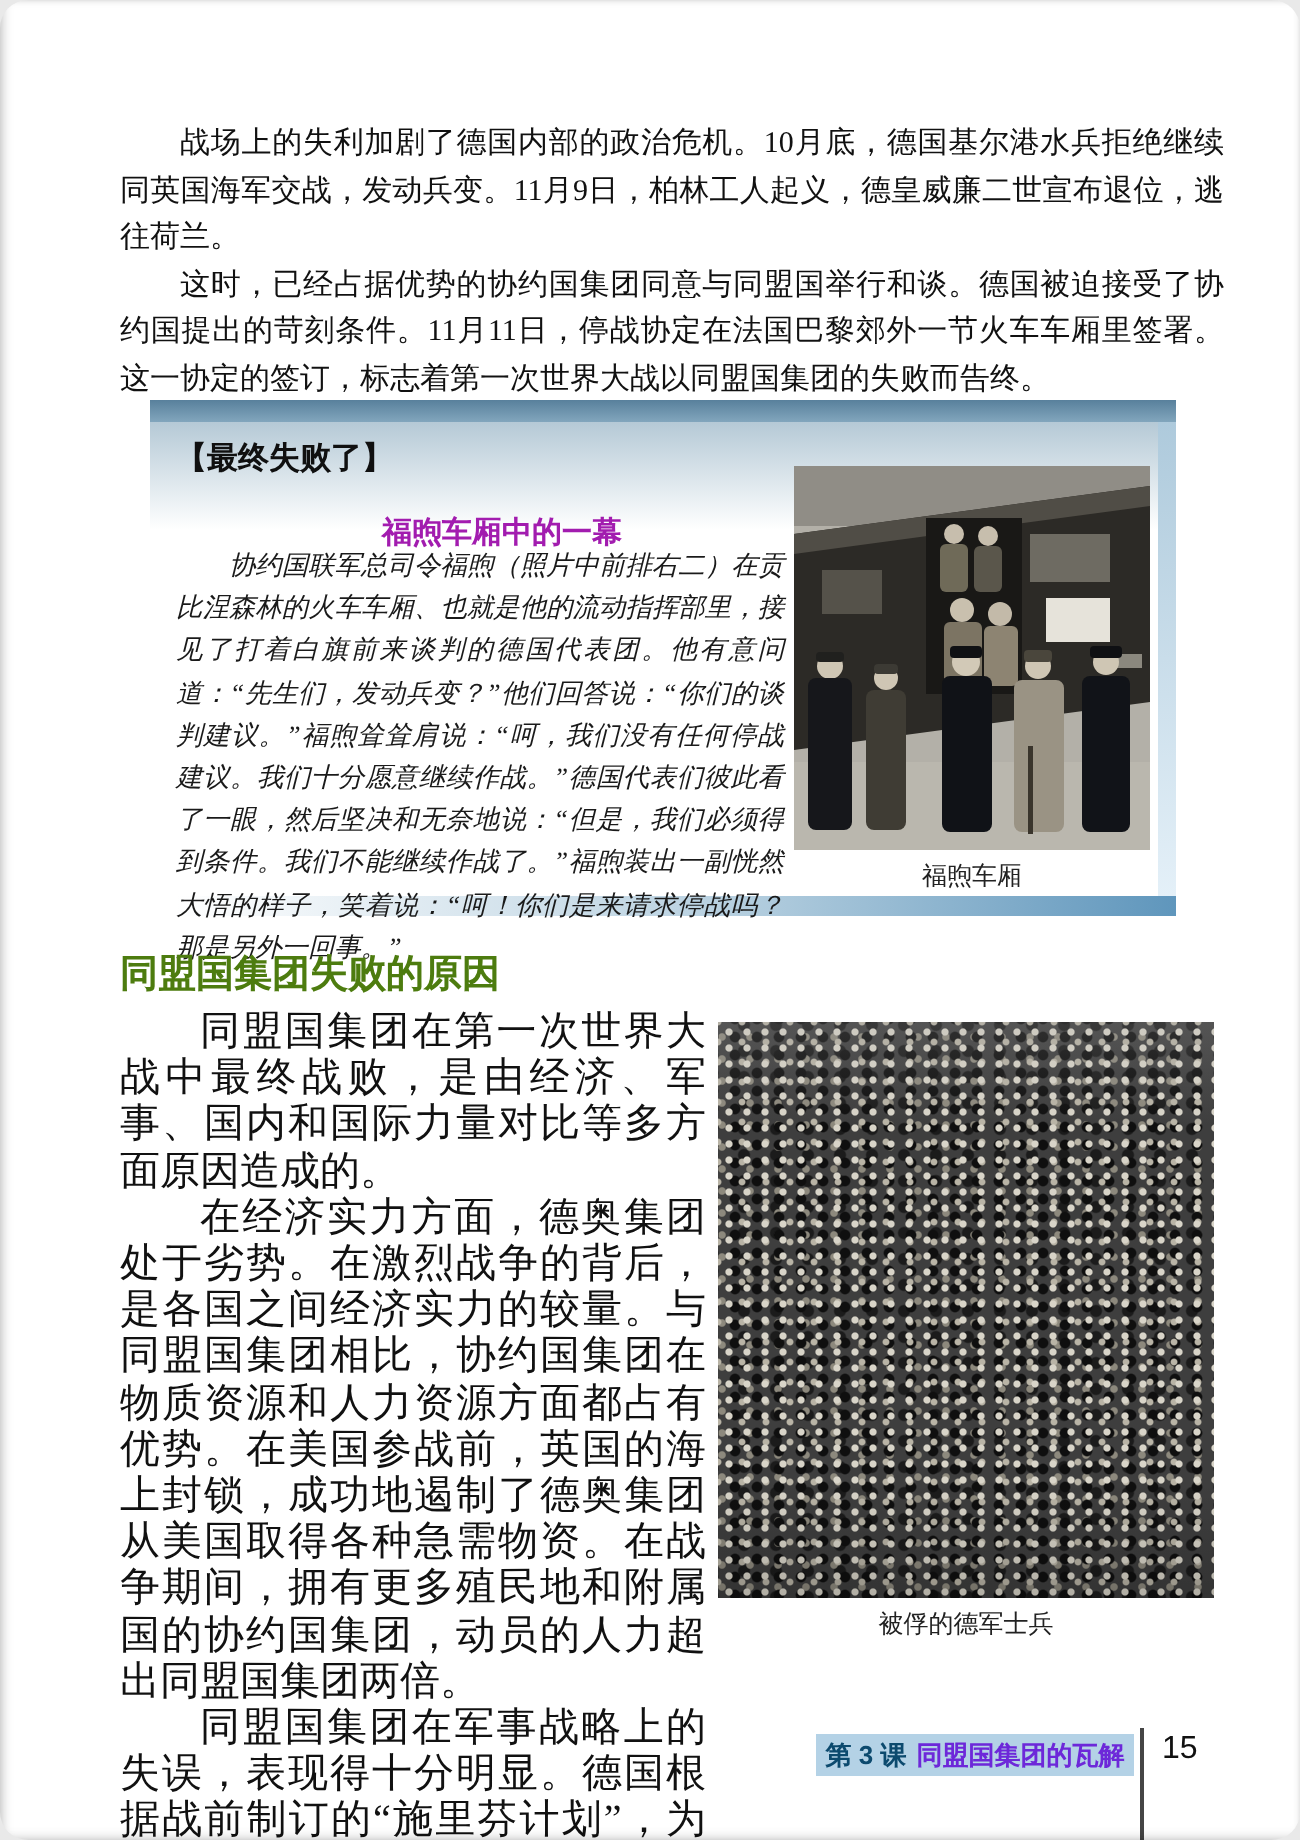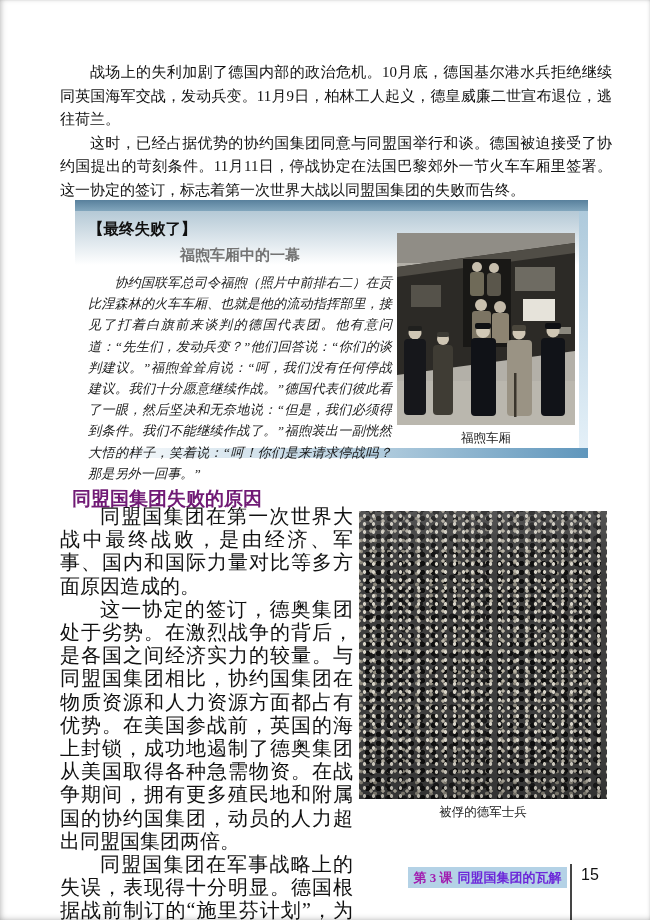--- a/index.html
+++ b/index.html
@@ -1,19 +1,19 @@
 <!DOCTYPE html>
 <html><head>
 <meta charset="utf-8">
 <style>
   html,body{margin:0;padding:0;background:#e9e9e9;}
   .page{
     position:relative;width:650px;height:920px;background:#ffffff;
     margin:0 auto;overflow:hidden;
-    font-family:"Liberation Serif","DejaVu Serif",serif;color:#111;
+    font-family:"Liberation Serif","DejaVu Serif",serif;color:#111;border-radius:14px;
   }
   .page::after{
     content:"";position:absolute;inset:0;pointer-events:none;
     box-shadow:inset 3px 0 6px -2px rgba(0,0,0,.22),
                inset 0 -3px 7px -3px rgba(0,0,0,.20),
                inset 0 2px 3px -2px rgba(0,0,0,.10),
                inset -2px 0 3px -2px rgba(0,0,0,.10);
   }
 
   
@@ -27,34 +27,34 @@
     background:linear-gradient(#58809c,#82a6bd);}
   .hbox-grad{position:absolute;left:0;top:11px;right:0;height:54px;
     background:linear-gradient(#b5c9d6,rgba(255,255,255,0));}
   .hbox-rightstrip{position:absolute;top:11px;right:0;width:9px;bottom:10px;
     background:linear-gradient(#aecadc,#e4f0f8);}
   .hbox-bottombar{position:absolute;left:13px;right:0;bottom:0;height:10px;
     background:linear-gradient(to right,rgba(255,255,255,0),#b7d0e0 55%,#5f96bc);}
   .hbox-tag{position:absolute;left:13px;top:19px;margin:0;
     font-family:"Liberation Sans","DejaVu Sans",sans-serif;
     font-weight:bold;font-size:15.5px;color:#101010;}
-  .hbox-title{position:absolute;left:13px;top:46px;width:304px;margin:0;
-    text-align:center;font-weight:bold;font-size:15px;color:#737373;}
+  .hbox-title{position:absolute;left:13px;top:46px;width:304px;margin:11px;
+    text-align:center;font-weight:bold;font-size:15px;color:#a21caf;}
   .hbox-body{position:absolute;left:13px;top:72px;width:304px;margin:0;
     font-size:13.2px;line-height:21.2px;text-align:justify;text-indent:2em;
     font-style:italic;color:#1a1a1a;}
   .hbox-figure{position:absolute;left:322px;top:33px;width:178px;margin:0;}
   .train-photo{width:178px;height:192px;display:block;background:#b3b0a8;}
   .photo-caption{display:block;margin-top:5px;text-align:center;
     font-size:12.5px;font-style:normal;color:#222;}
 
   
-  .section-heading{position:absolute;left:60px;top:474px;margin:12px;
+  .section-heading{position:absolute;left:60px;top:474px;margin:0;
     font-family:"Liberation Sans","DejaVu Sans",sans-serif;
-    font-weight:bold;font-size:19px;color:#701a75;}
+    font-weight:bold;font-size:19px;color:#4d7c0f;}
   .left-col{position:absolute;left:60px;top:505px;width:293px;
     font-size:20px;line-height:23.2px;text-align:justify;}
   .left-col p{margin:0;text-indent:2em;}
   .soldiers-figure{position:absolute;left:359px;top:511px;width:248px;margin:0;}
   .crowd-photo{
     width:248px;height:288px;
     background-color:#3e3e3e;
     background-image:
       linear-gradient(to bottom,rgba(165,165,165,.22),rgba(0,0,0,0) 18%,rgba(0,0,0,0) 80%,rgba(0,0,0,.18)),
       radial-gradient(circle,#d8d4c8 1.5px,rgba(0,0,0,0) 2.1px),
@@ -64,21 +64,21 @@
       radial-gradient(circle,#1b1b1b 2.6px,rgba(0,0,0,0) 3.4px);
     background-size:100% 100%,9px 8px,12px 10px,11px 9px,14px 11px,16px 13px;
     background-position:0 0,1px 1px,6px 5px,3px 3px,9px 2px,5px 8px;
   }
 
   
   .footer-bar{position:absolute;left:408px;top:867px;width:159px;height:21px;
     background:#b4d2e6;display:flex;align-items:center;justify-content:center;
     font-family:"Liberation Sans","DejaVu Sans",sans-serif;
     font-weight:bold;font-size:13px;white-space:nowrap;}
-  .lesson-num{color:#a21caf;margin-right:5px;font-family:Liberation Serif, serif;}
+  .lesson-num{color:#0c4a6e;margin-right:5px;}
   .lesson-title{color:#6d28d9;}
   .footer-rule{position:absolute;left:570px;top:864px;width:2px;height:56px;
     background:#454545;}
   .page-number{position:absolute;left:581px;top:866px;
     font-family:"Liberation Sans","DejaVu Sans",sans-serif;
     font-size:16px;color:#111;text-align:center;}
 </style>
 </head>
 <body>
 
@@ -135,21 +135,21 @@
         <rect x="144" y="105" width="24" height="78" rx="4" fill="#111318"></rect>
       </svg>
       <figcaption class="photo-caption">福煦车厢</figcaption>
     </figure>
   </aside>
 
   <h2 class="section-heading">同盟国集团失败的原因</h2>
 
   <section class="left-col">
     <p>同盟国集团在第一次世界大战中最终战败，是由经济、军事、国内和国际力量对比等多方面原因造成的。</p>
-    <p>这一协定的签订，德奥集团处于劣势。在激烈战争的背后，是各国之间经济实力的较量。与同盟国集团相比，协约国集团在物质资源和人力资源方面都占有优势。在美国参战前，英国的海上封锁，成功地遏制了德奥集团从美国取得各种急需物资。在战争期间，拥有更多殖民地和附属国的协约国集团，动员的人力超出同盟国集团两倍。</p>
+    <p>在经济实力方面，德奥集团处于劣势。在激烈战争的背后，是各国之间经济实力的较量。与同盟国集团相比，协约国集团在物质资源和人力资源方面都占有优势。在美国参战前，英国的海上封锁，成功地遏制了德奥集团从美国取得各种急需物资。在战争期间，拥有更多殖民地和附属国的协约国集团，动员的人力超出同盟国集团两倍。</p>
     <p>同盟国集团在军事战略上的失误，表现得十分明显。德国根据战前制订的“施里芬计划”，为了避免两线作战，打算速战速决，但这一战略由于过低估计对手的实力，最终失败了。比利时军队和法军的顽强抵抗，俄军短时间完成了动员并投入</p>
   </section>
 
   <figure class="soldiers-figure">
     <div class="crowd-photo"></div>
     <figcaption class="photo-caption">被俘的德军士兵</figcaption>
   </figure>
 
   <div class="footer-bar">
     <span class="lesson-num">第 3 课</span>

